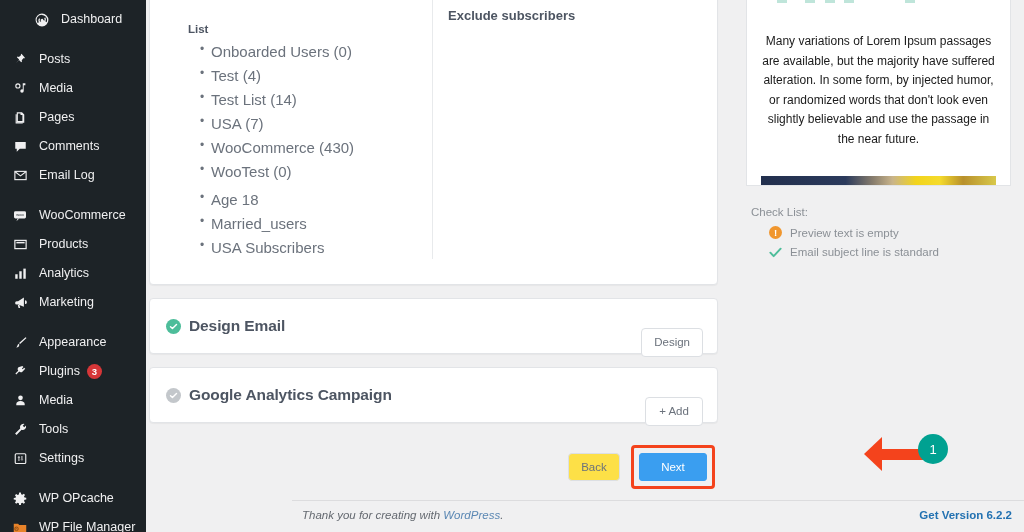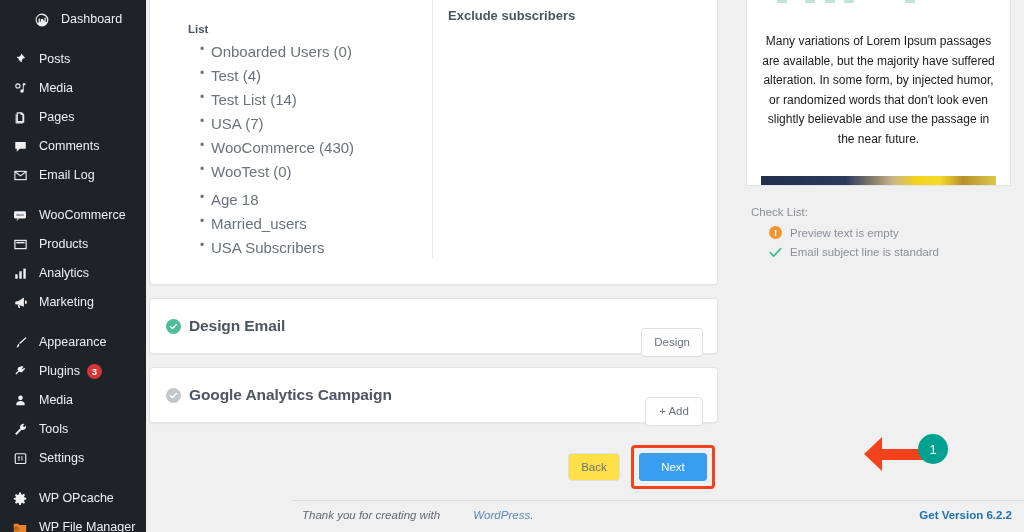--- a/index.html
+++ b/index.html
@@ -242,21 +242,21 @@
   .page-footer {
     position: absolute; left: 146px; right: 0; bottom: 0;
     height: 32px;
     border-top: 1px solid #dcdcde;
     background: #f0f0f1;
   }
   .footer-left {
     position: absolute; left: 10px; top: 8px;
     font-size: 11.5px; font-style: italic; color: #646970;
   }
-  .footer-left a { color: #5a87b3; text-decoration: none; margin-left: 30px; }
+  .footer-left a { color: #5a87b3; text-decoration: none; }
   .footer-right {
     position: absolute; right: 12px; top: 8px;
     font-size: 11.5px; font-weight: 700; color: #2271b1;
   }
 </style>
 </head>
 <body>
 
 <div class="screen">
 

